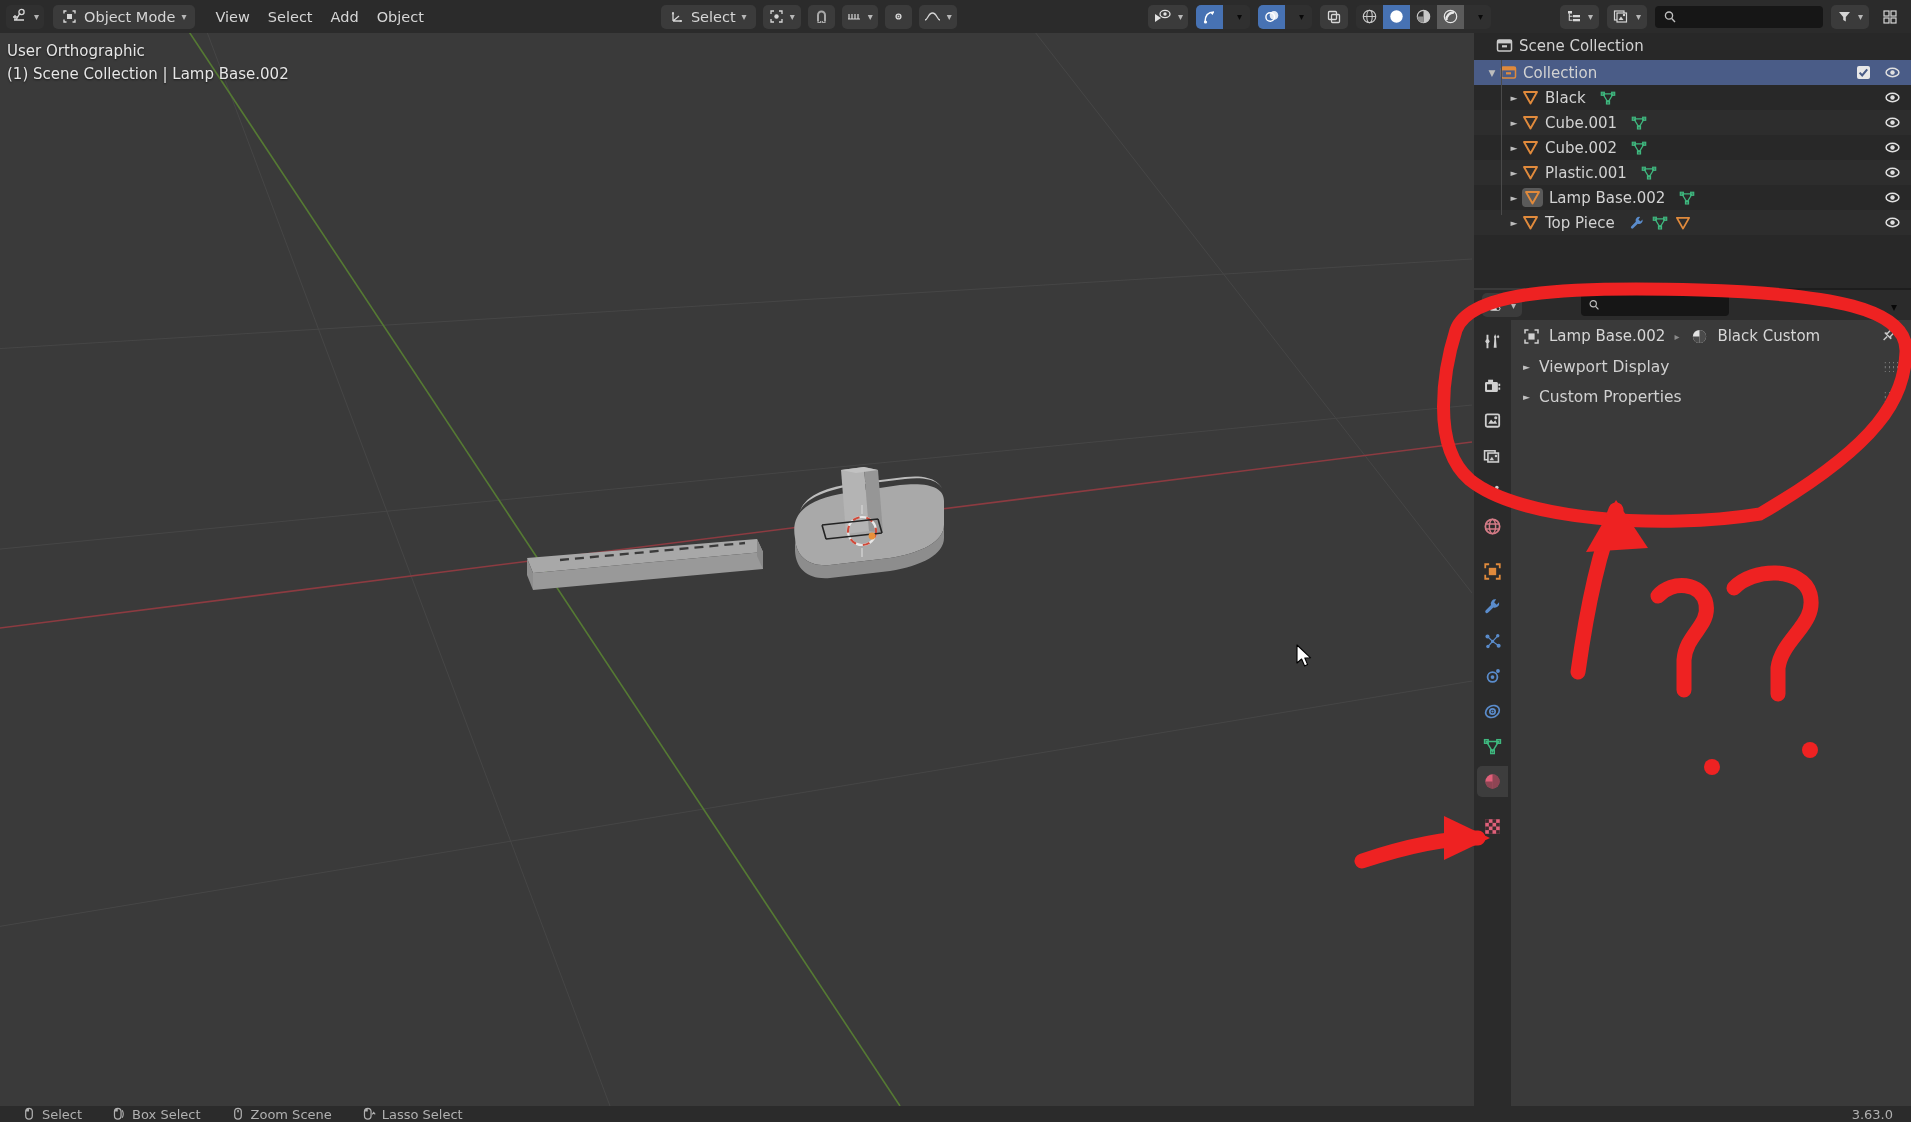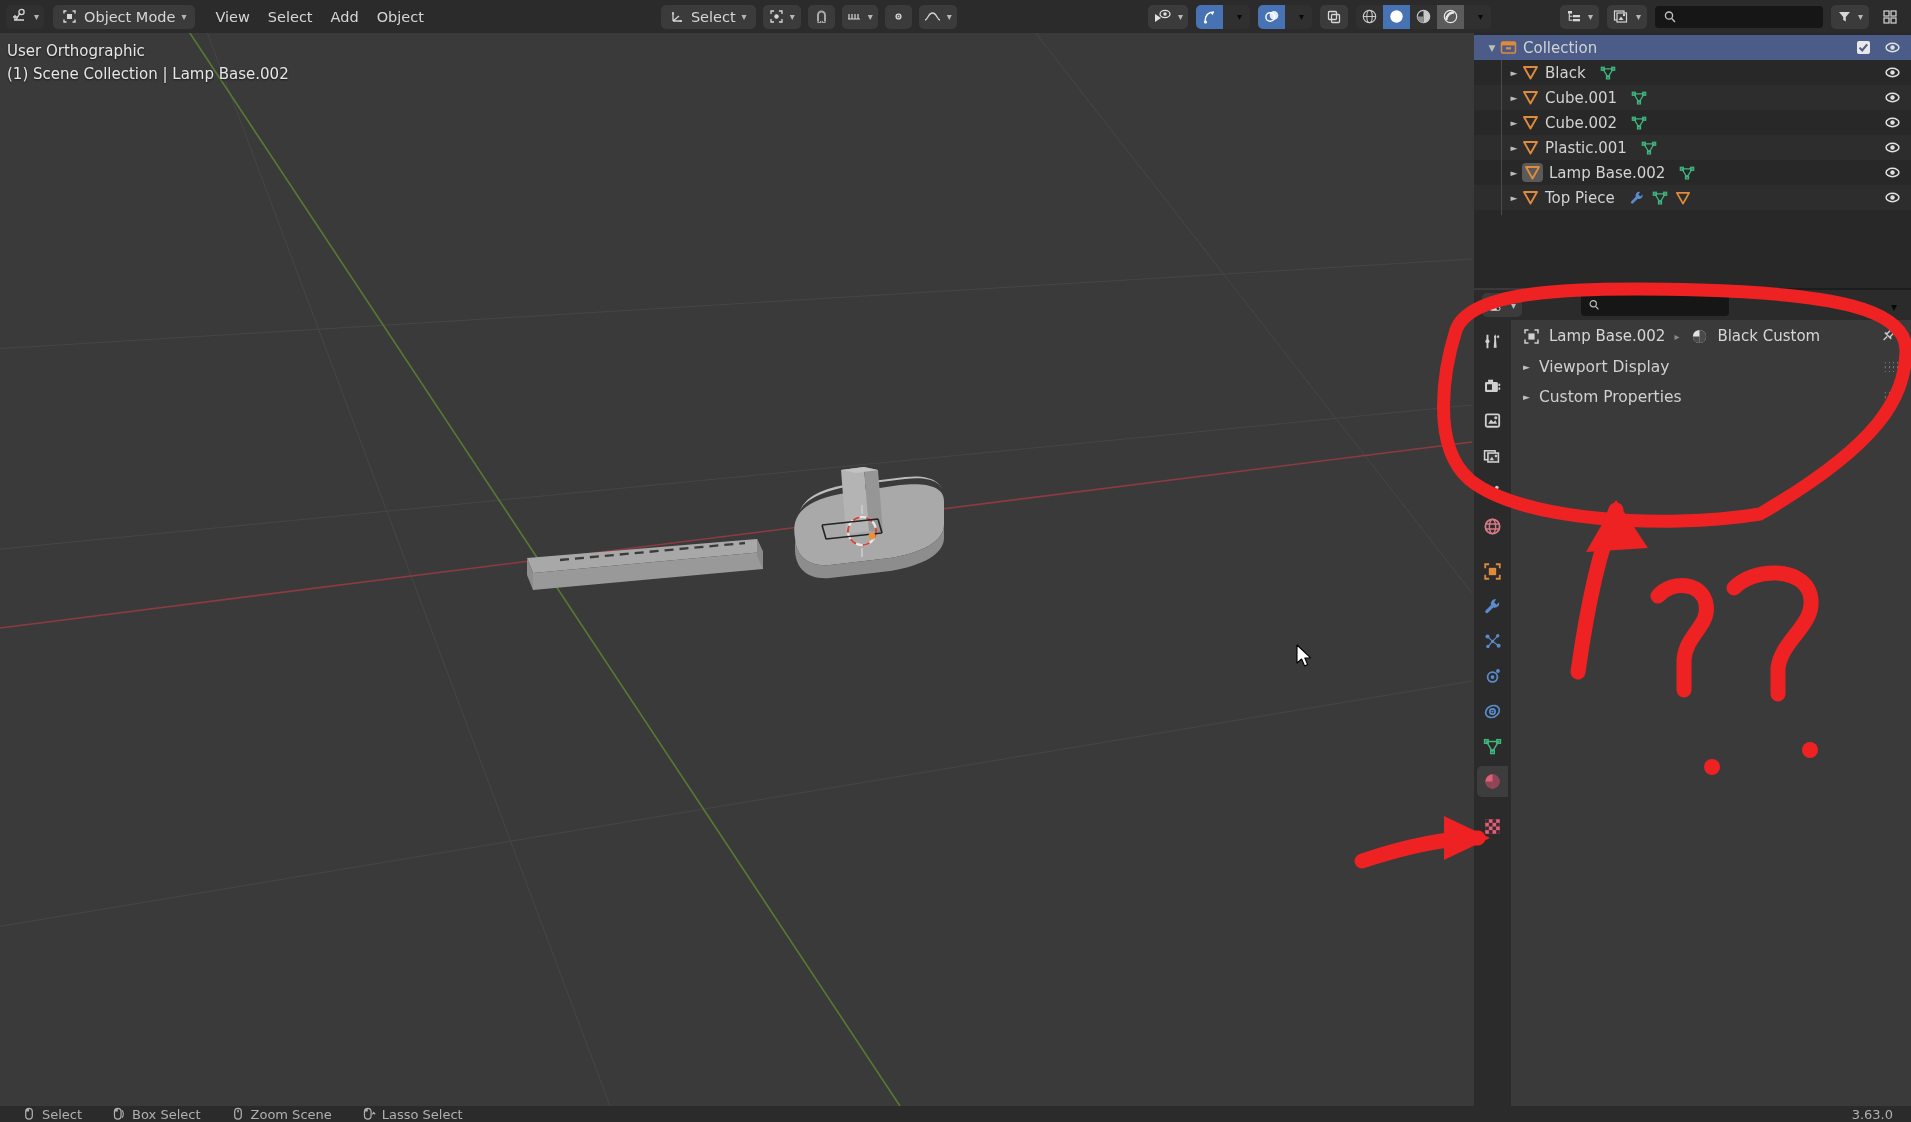--- a/index.html
+++ b/index.html
@@ -389,20 +389,28 @@
       <div class="vp-tool">
         <svg width="20" height="20" viewBox="0 0 20 20">
           <rect x="2.5" y="2.5" width="15" height="15" fill="none" stroke="#dcdcdc" stroke-width="1.5"></rect>
           <path d="M7.5 2.5v15M12.5 2.5v15M2.5 7.5h15M2.5 12.5h15" stroke="#dcdcdc" stroke-width="1.5"></path>
         </svg>
       </div>
     </div>
   </div>
 
   <div class="outliner">
+    <div class="ol-row" style="background:#282828;">
+      <svg width="17" height="17" viewBox="0 0 17 17" style="margin-left:12px;">
+        <rect x="1.5" y="3" width="14" height="11" rx="1.5" fill="none" stroke="#c9c9c9" stroke-width="1.5"></rect>
+        <rect x="1.5" y="3" width="14" height="3.4" fill="#c9c9c9"></rect>
+        <rect x="6" y="8.2" width="5" height="2.2" fill="#c9c9c9"></rect>
+      </svg>
+      <span class="ol-name">Scene Collection</span>
+    </div>
     <div class="ol-rows" id="outliner-rows">
         <div class="ol-row sel">
           <span class="ol-tri">▼</span>
           <svg width="17" height="17" viewBox="0 0 17 17">
             <rect x="1.5" y="3" width="14" height="11" rx="1.5" fill="none" stroke="#e08a3c" stroke-width="1.5"></rect>
       <rect x="1.5" y="3" width="14" height="3.4" fill="#e08a3c"></rect>
             <rect x="6" y="8.2" width="5" height="2.2" fill="#e08a3c"></rect>
           </svg>
           <span class="ol-name">Collection</span>
           <span class="ol-icons"></span>

